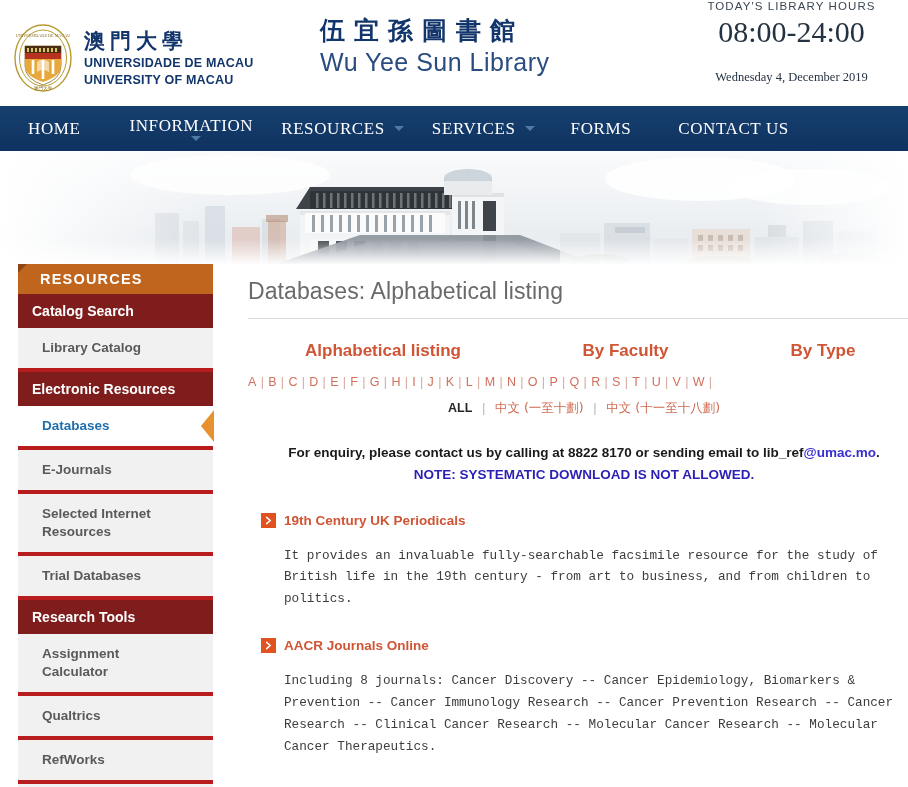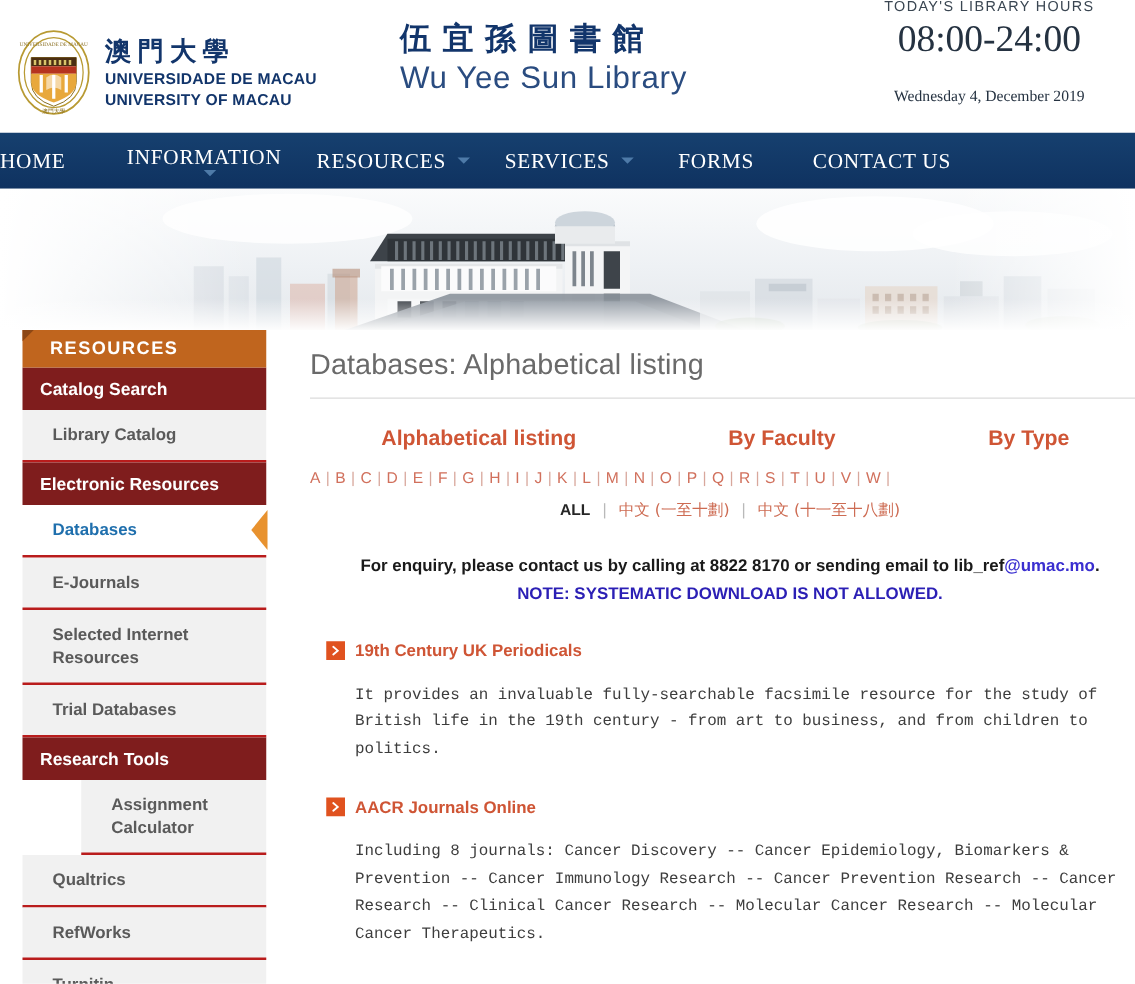--- a/index.html
+++ b/index.html
@@ -77,20 +77,21 @@
     font-size: 12.5px; color: #253241;
     margin-top: 20px;
   }
 
   
   .navbar {
     width: 908px; height: 45px;
     background: #113a68;
     background: linear-gradient(180deg,#16406f 0%,#0f3260 100%);
     display: flex; align-items: center;
+    padding-left: 28px;
   }
   .nav-item {
     color: #ffffff;
     font-family: "Liberation Serif", serif;
     font-size: 17px; letter-spacing: 0.6px;
     display: flex; align-items: center;
     cursor: pointer; white-space: nowrap;
   }
   .nav-item + .nav-item { margin-left: 0; }
   .nav-caret {
@@ -145,21 +146,21 @@
     font-size: 14px; font-weight: bold;
     padding: 9px 0 9px 14px;
     cursor: pointer;
     line-height: 16px;
   }
   .sb-link {
     background: #f1f1f1;
     color: #5a5a5a;
     font-size: 13.5px; font-weight: bold;
     padding: 11px 0 11px 24px;
-    border-bottom: 2px solid #b91c1c;
+    border-bottom: 4px solid #b91c1c;
     cursor: pointer;
     line-height: 18px;
   }
   .sb-link.active {
     background: #ffffff;
     color: #1f6fad;
     position: relative;
   }
   .sb-link.active::after {
     content: ""; position: absolute;
@@ -480,21 +481,21 @@
     <div class="sb-cat">Catalog Search</div>
     <div class="sb-link">Library Catalog</div>
 
     <div class="sb-cat">Electronic Resources</div>
     <div class="sb-link active">Databases</div>
     <div class="sb-link">E-Journals</div>
     <div class="sb-link" style="padding-right:28px;">Selected Internet Resources</div>
     <div class="sb-link">Trial Databases</div>
 
     <div class="sb-cat">Research Tools</div>
-    <div class="sb-link" style="padding-right:88px;margin-left:47px;">Assignment Calculator</div>
+    <div class="sb-link" style="padding-right:88px;">Assignment Calculator</div>
     <div class="sb-link">Qualtrics</div>
     <div class="sb-link">RefWorks</div>
     <div class="sb-link">Turnitin</div>
   </div>
 
   <div class="main">
     <div class="main-title">Databases: Alphabetical listing</div>
     <div class="title-rule"></div>
 
     <div class="tabs-row">

